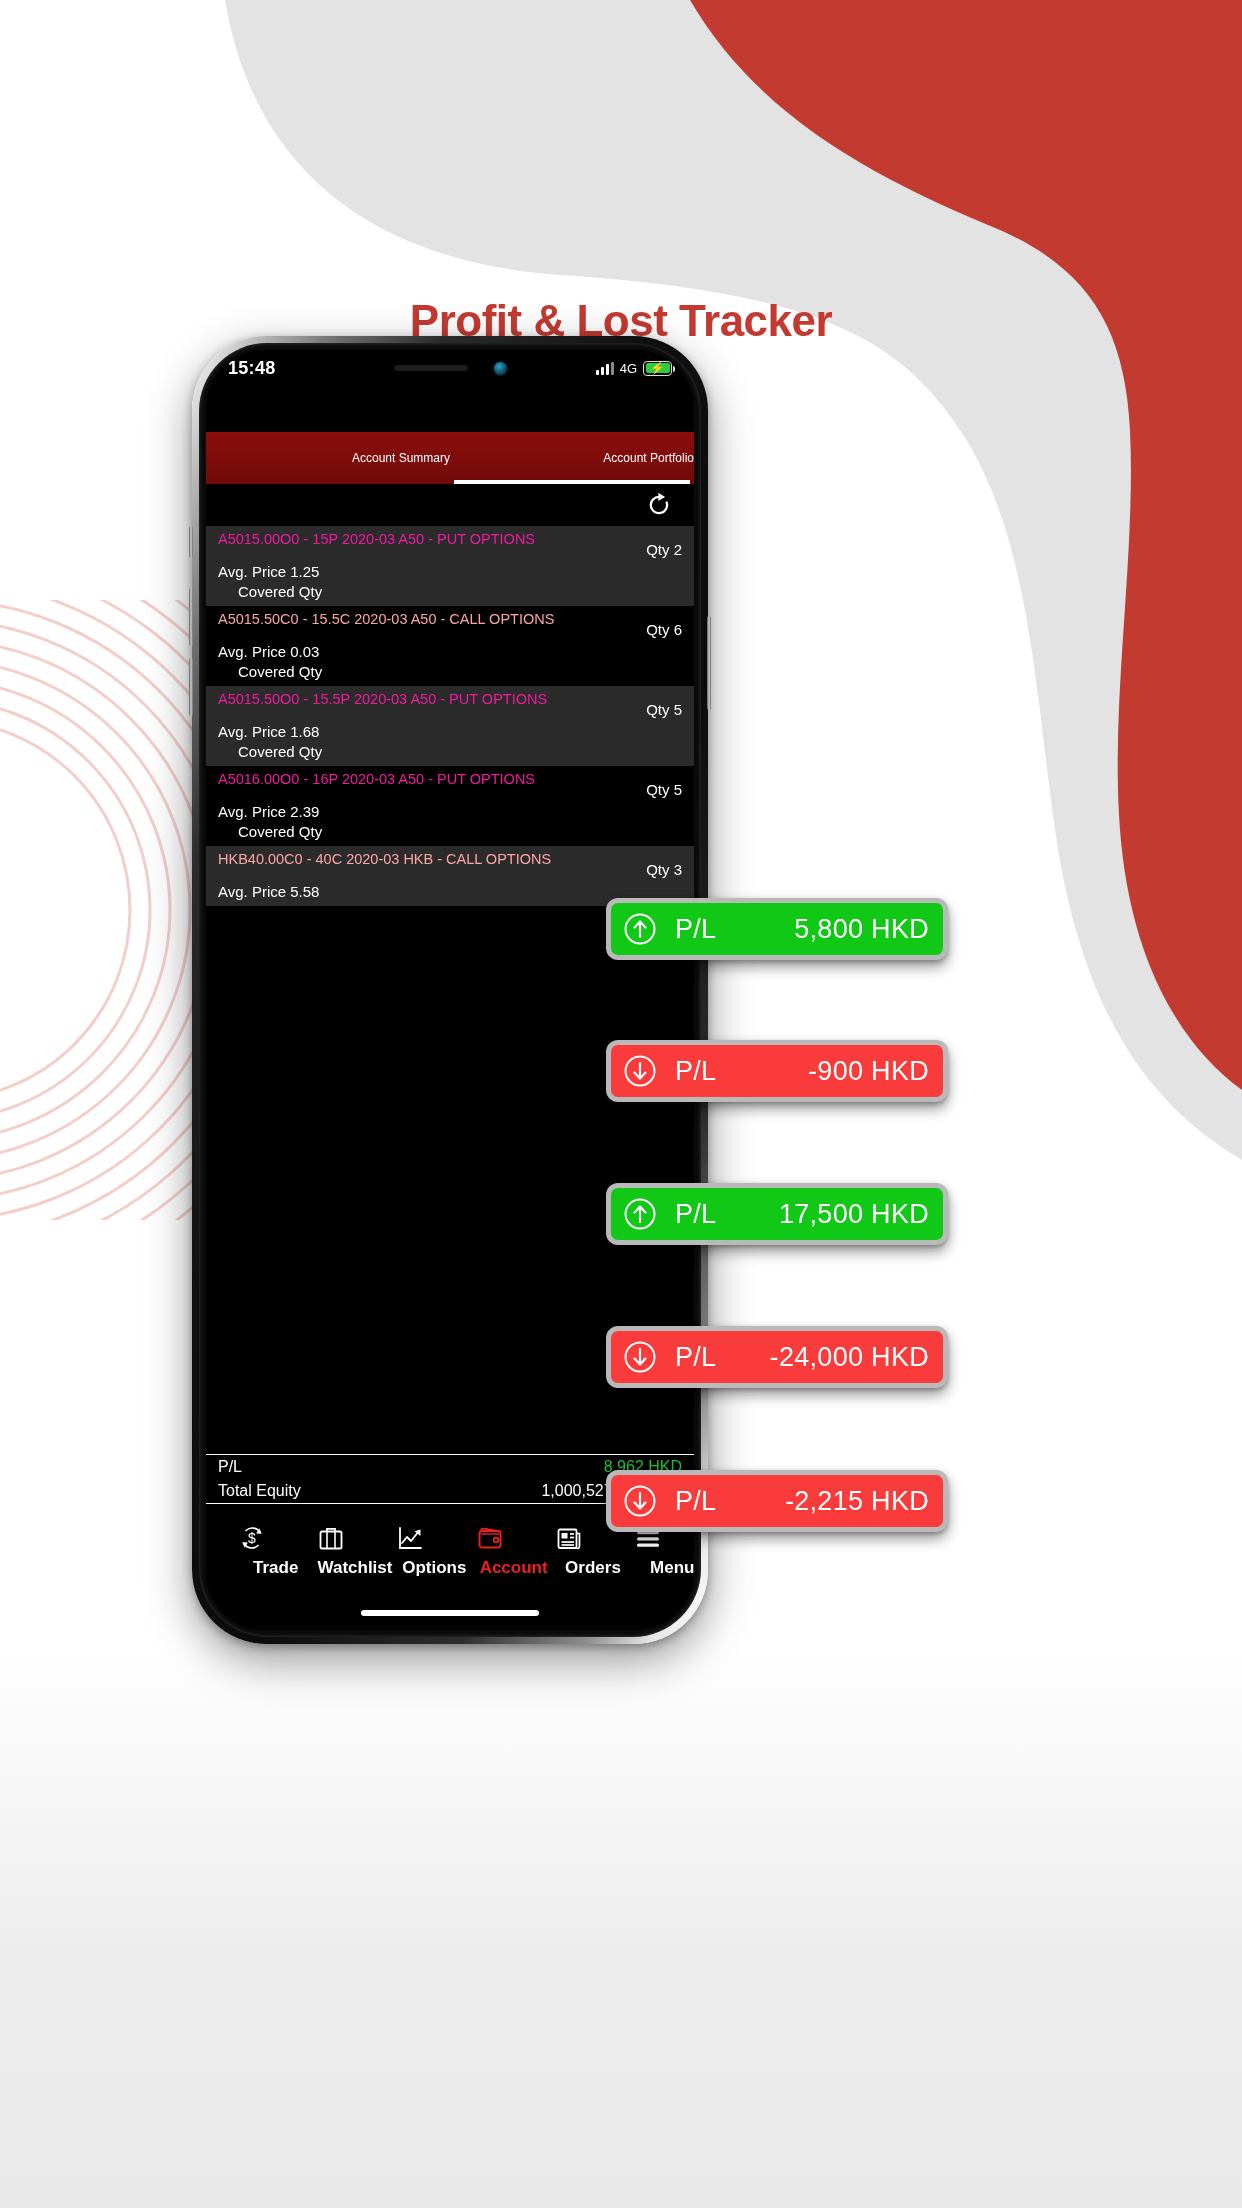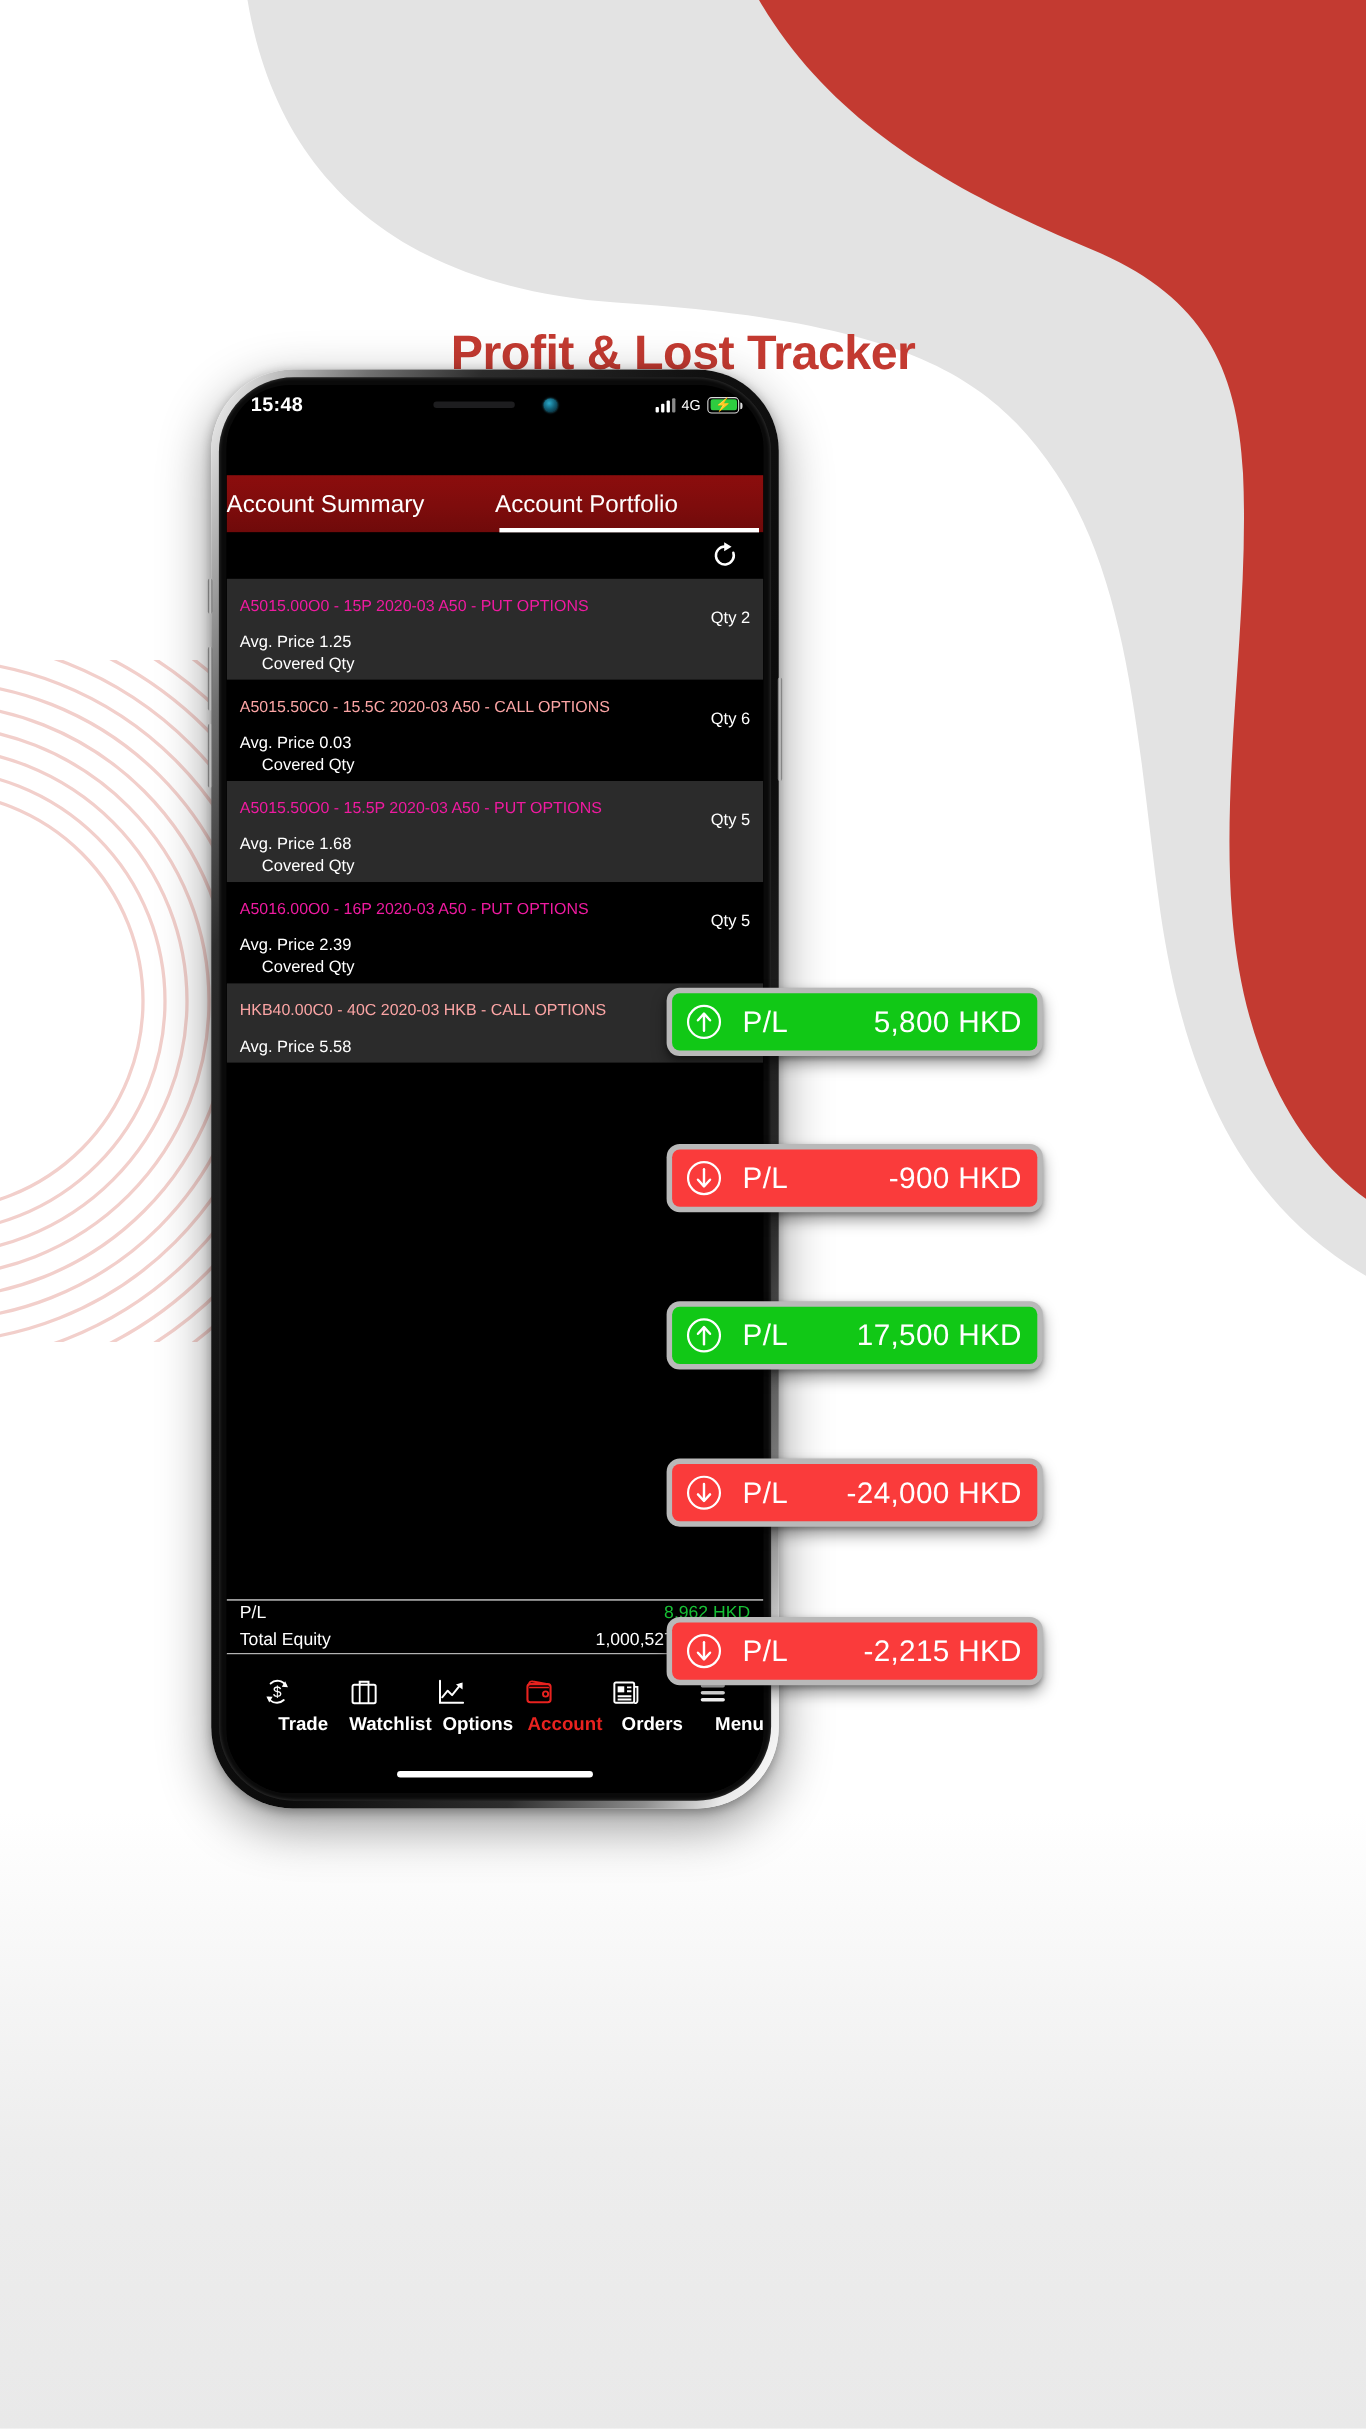--- a/index.html
+++ b/index.html
@@ -101,37 +101,37 @@
   
   #app { position:absolute; left:0; right:0; top:36px; bottom:0; background:#000; display:flex; flex-direction:column; }
   #app-gap { height:46px; background:#000; flex:0 0 auto; }
 
   
   #tabs {
     flex:0 0 auto; height:52px; display:flex;
     background:linear-gradient(180deg,#8c0d0d 0%,#7e0c0c 55%,#6f0a0a 100%);
   }
   .tab {
-    flex:1; display:flex; align-items:center; justify-content:flex-start;
-    color:#fff; font-size:22px; position:relative;
+    flex:1; display:flex; align-items:center; justify-content:flex-end;
+    color:#fff; font-size:12px; position:relative;
   }
   .tab.active:after {
     content:""; position:absolute; left:4px; right:4px; bottom:0; height:4px; background:#fff;
   }
 
   
   #refresh-row {
     flex:0 0 auto; height:42px; background:#000;
     display:flex; align-items:center; justify-content:flex-end; padding-right:22px;
   }
   #refresh-icon { width:26px; height:26px; cursor:pointer; }
 
   
   #positions { flex:1 1 auto; overflow:hidden; }
-  .pos-row { padding:16px 12px 6px 12px; }
+  .pos-row { padding:4px 12px 6px 12px; }
   .pos-row.alt { background:#2b2b2b; }
   .pos-row.plain { background:#000; }
   .pos-top { display:flex; align-items:flex-start; }
   .pos-name { flex:1 1 auto; font-size:14.5px; line-height:1.28; padding-right:6px; }
   .pos-name.put { color:#ef1aa0; }
   .pos-name.call { color:#fca5a5; }
   .pos-qty { flex:0 0 auto; color:#fff; font-size:15px; padding-top:11px; }
   .pos-avg { color:#fff; font-size:15px; margin-top:5px; }
   .pos-cov { color:#fff; font-size:15px; margin-top:3px;margin-left:20px; }
 

